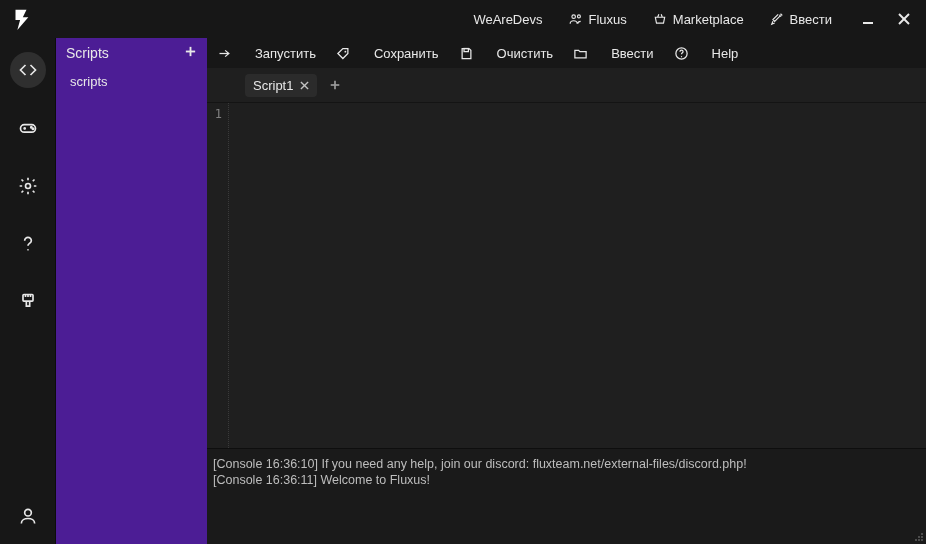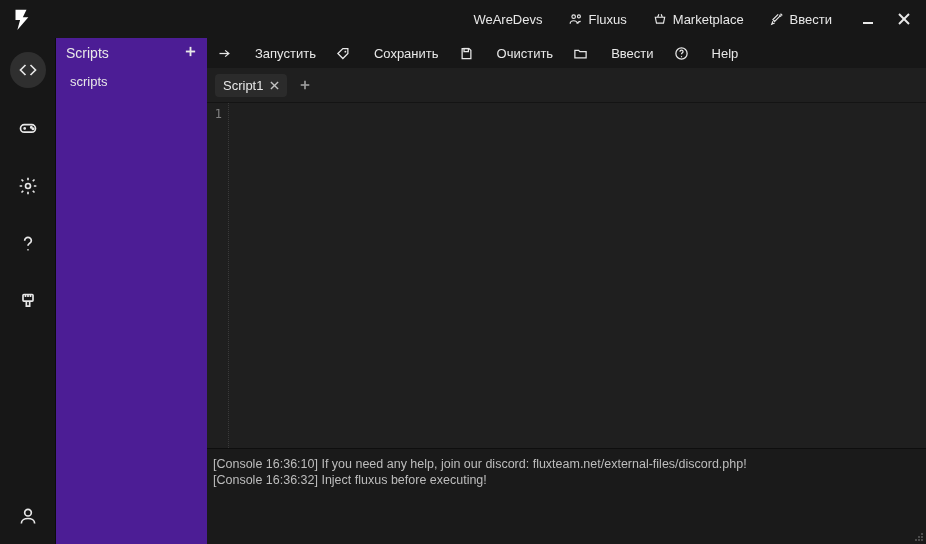--- a/index.html
+++ b/index.html
@@ -90,20 +90,21 @@
     align-items:center;
     padding:0 8px;
     gap:6px;
   }
   .tab {
     display:flex; align-items:center; gap:7px;
     padding:4px 8px;
     border-radius:4px;
     cursor:pointer;
     font-size:13px;
+    margin-left:30px;
   }
   .tab.active { background:#2b2b2b; }
   .tab-close { cursor:pointer; opacity:.8;}
   .tab-add { width:24px; height:24px; display:flex; align-items:center; justify-content:center; cursor:pointer;}
 
   .editor {
     flex:1;
     background:#1f1f1f;
     display:flex;
     overflow:hidden;
@@ -317,21 +318,21 @@
 
     <div class="editor">
       <div class="gutter">
         <div>1</div>
       </div>
       <div class="code"></div>
     </div>
 
     <div class="console">
       <div class="console-line">[Console 16:36:10] If you need any help, join our discord: fluxteam.net/external-files/discord.php!</div>
-      <div class="console-line">[Console 16:36:32] Inject fluxus before executing!</div>
+      <div class="console-line">[Console 16:36:11] Welcome to Fluxus!</div>
     </div>
   </div>
 </div>
 
 <div class="resizer">
   <svg viewBox="0 0 12 12">
       <circle cx="10" cy="4" r="1" fill="#888"></circle>
       <circle cx="7" cy="7" r="1" fill="#888"></circle>
       <circle cx="10" cy="7" r="1" fill="#888"></circle>
       <circle cx="4" cy="10" r="1" fill="#888"></circle>

